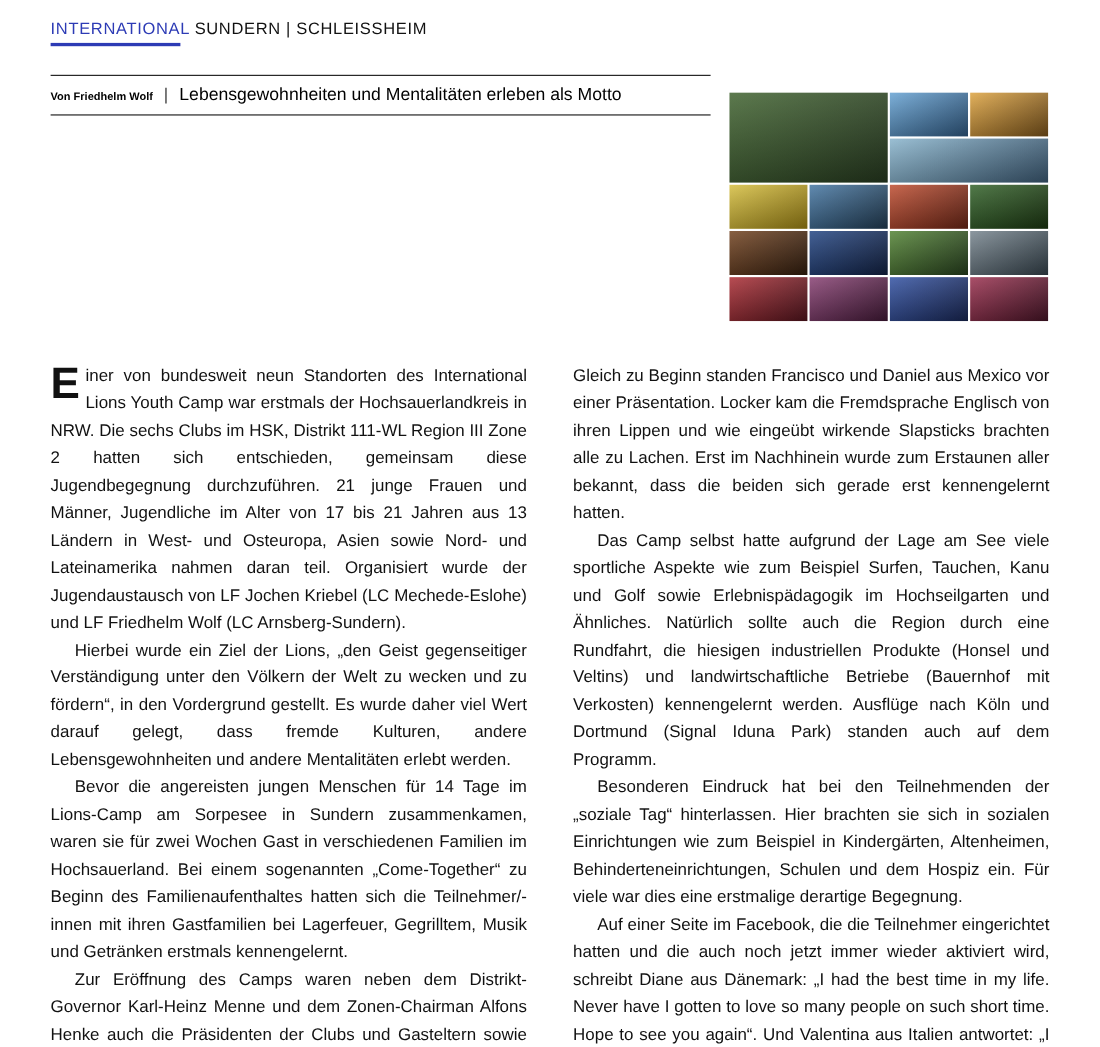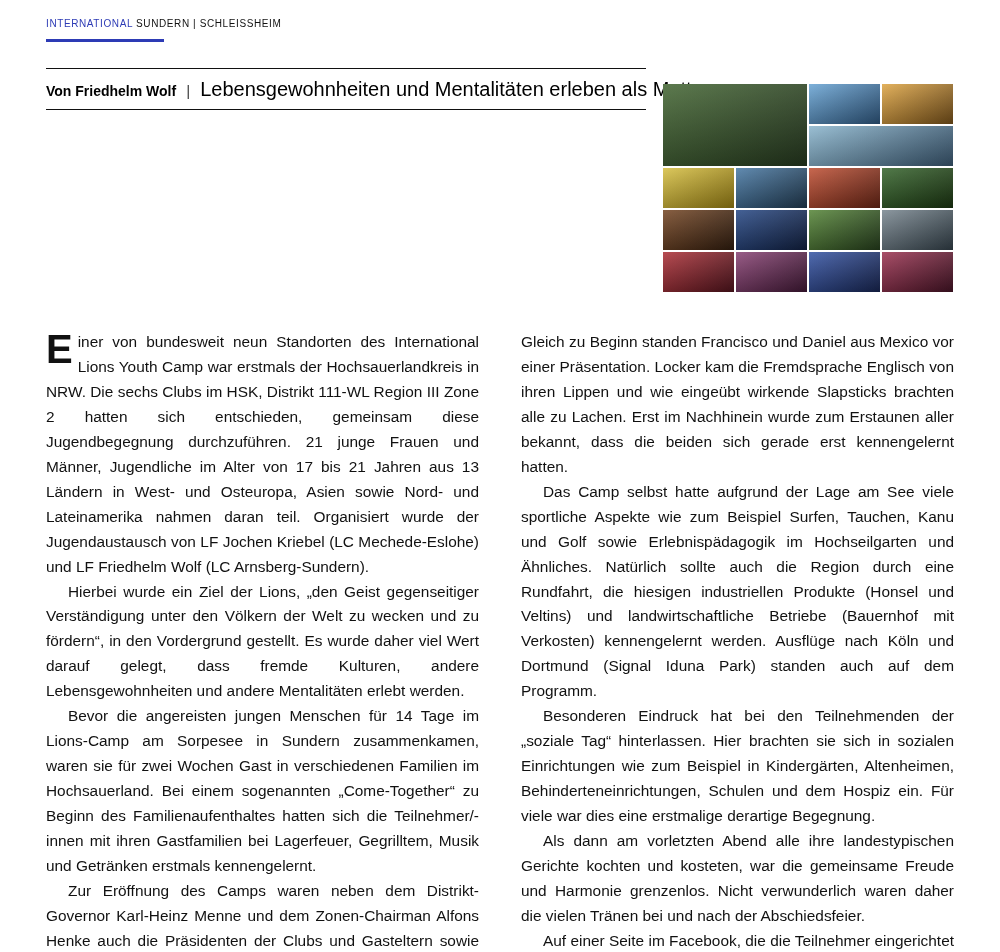--- a/index.html
+++ b/index.html
@@ -22,21 +22,21 @@
     padding: 0 46px;
   }
 
   
   .kicker-wrap {
     position: relative;
     margin-top: 18px;
     height: 24px;
   }
   .kicker {
-    font-size: 10px;
+    font-size: 15px;
     letter-spacing: 0.6px;
     font-family: "Liberation Sans", sans-serif;
   }
   .kicker .intl {
     color: #2d3bb5;
     font-weight: 400;
   }
   .kicker .sep {
     color: #111;
   }
@@ -74,29 +74,29 @@
   .byline {
     width: 600px;
     padding: 9px 0 8px 0;
     font-size: 15.5px;
     display: flex;
     align-items: baseline;
     gap: 0;
   }
   .byline .author {
     font-weight: bold;
-    font-size: 14px;
+    font-size: 10px;
     white-space: nowrap;
   }
   .byline .pipe {
     color: #444;
     margin: 0 10px;
   }
   .byline .subtitle {
-    font-size: 20px;
+    font-size: 16px;
     white-space: nowrap;
   }
   .byline-rule-bottom {
     width: 600px;
     height: 1px;
     background: #111;
   }
 
   
   .collage {
@@ -204,18 +204,17 @@
       <p class="first"><span class="dropcap">E</span><span>iner von bundesweit neun Standorten des International Lions Youth Camp war erstmals der Hochsauerlandkreis in NRW. Die sechs Clubs im HSK, Distrikt 111-WL Region III Zone 2 hatten sich entschieden, gemeinsam diese Jugendbegegnung durchzuführen. 21 junge Frauen und Männer, Jugendliche im Alter von 17 bis 21 Jahren aus 13 Ländern in West- und Osteuropa, Asien sowie Nord- und Lateinamerika nahmen daran teil. Organisiert wurde der Jugendaustausch von LF Jochen Kriebel (LC Mechede-Eslohe) und LF Friedhelm Wolf (LC Arnsberg-Sundern).</span></p>
       <p><span>Hierbei wurde ein Ziel der Lions, „den Geist gegenseitiger Verständigung unter den Völkern der Welt zu wecken und zu fördern“, in den Vordergrund gestellt. Es wurde daher viel Wert darauf gelegt, dass fremde Kulturen, andere Lebensgewohnheiten und andere Mentalitäten erlebt werden.</span></p>
       <p><span>Bevor die angereisten jungen Menschen für 14 Tage im Lions-Camp am Sorpesee in Sundern zusammenkamen, waren sie für zwei Wochen Gast in verschiedenen Familien im Hochsauerland. Bei einem sogenannten „Come-Together“ zu Beginn des Familienaufenthaltes hatten sich die Teilnehmer/-innen mit ihren Gastfamilien bei Lagerfeuer, Gegrilltem, Musik und Getränken erstmals kennengelernt.</span></p>
       <p><span>Zur Eröffnung des Camps waren neben dem Distrikt-Governor Karl-Heinz Menne und dem Zonen-Chairman Alfons Henke auch die Präsidenten der Clubs und Gasteltern sowie politische Vertreter anwesend. Die Leiter des Camps, Katharina Springob und Johannes Heppe, stellten sich vor und klärten gleich wichtige Formalien: die Regeln des Camps. Dann stellten die Teilnehmer ihre Länder vor.</span></p>
     </div>
 
     <div class="col">
       <p class="first"><span>Gleich zu Beginn standen Francisco und Daniel aus Mexico vor einer Präsentation. Locker kam die Fremdsprache Englisch von ihren Lippen und wie eingeübt wirkende Slapsticks brachten alle zu Lachen. Erst im Nachhinein wurde zum Erstaunen aller bekannt, dass die beiden sich gerade erst kennengelernt hatten.</span></p>
       <p><span>Das Camp selbst hatte aufgrund der Lage am See viele sportliche Aspekte wie zum Beispiel Surfen, Tauchen, Kanu und Golf sowie Erlebnispädagogik im Hochseilgarten und Ähnliches. Natürlich sollte auch die Region durch eine Rundfahrt, die hiesigen industriellen Produkte (Honsel und Veltins) und landwirtschaftliche Betriebe (Bauernhof mit Verkosten) kennengelernt werden. Ausflüge nach Köln und Dortmund (Signal Iduna Park) standen auch auf dem Programm.</span></p>
       <p><span>Besonderen Eindruck hat bei den Teilnehmenden der „soziale Tag“ hinterlassen. Hier brachten sie sich in sozialen Einrichtungen wie zum Beispiel in Kindergärten, Altenheimen, Behinderteneinrichtungen, Schulen und dem Hospiz ein. Für viele war dies eine erstmalige derartige Begegnung.</span></p>
-      <p><span>Als dann am vorletzten Abend alle ihre landestypischen Gerichte kochten und kosteten, war die gemeinsame Freude und Harmonie grenzenlos. Nicht verwunderlich waren daher die vielen Tränen bei und nach der Abschiedsfeier.</span></p>
       <p><span>Auf einer Seite im Facebook, die die Teilnehmer eingerichtet hatten und die auch noch jetzt immer wieder aktiviert wird, schreibt Diane aus Dänemark: „I had the best time in my life. Never have I gotten to love so many people on such short time. Hope to see you again“. Und Valentina aus Italien antwortet: „I agree with you. These were the most beautiful weeks in my life… Thank you all.“</span></p>
     </div>
 
   </div>
 </div>
 
 </body></html>

